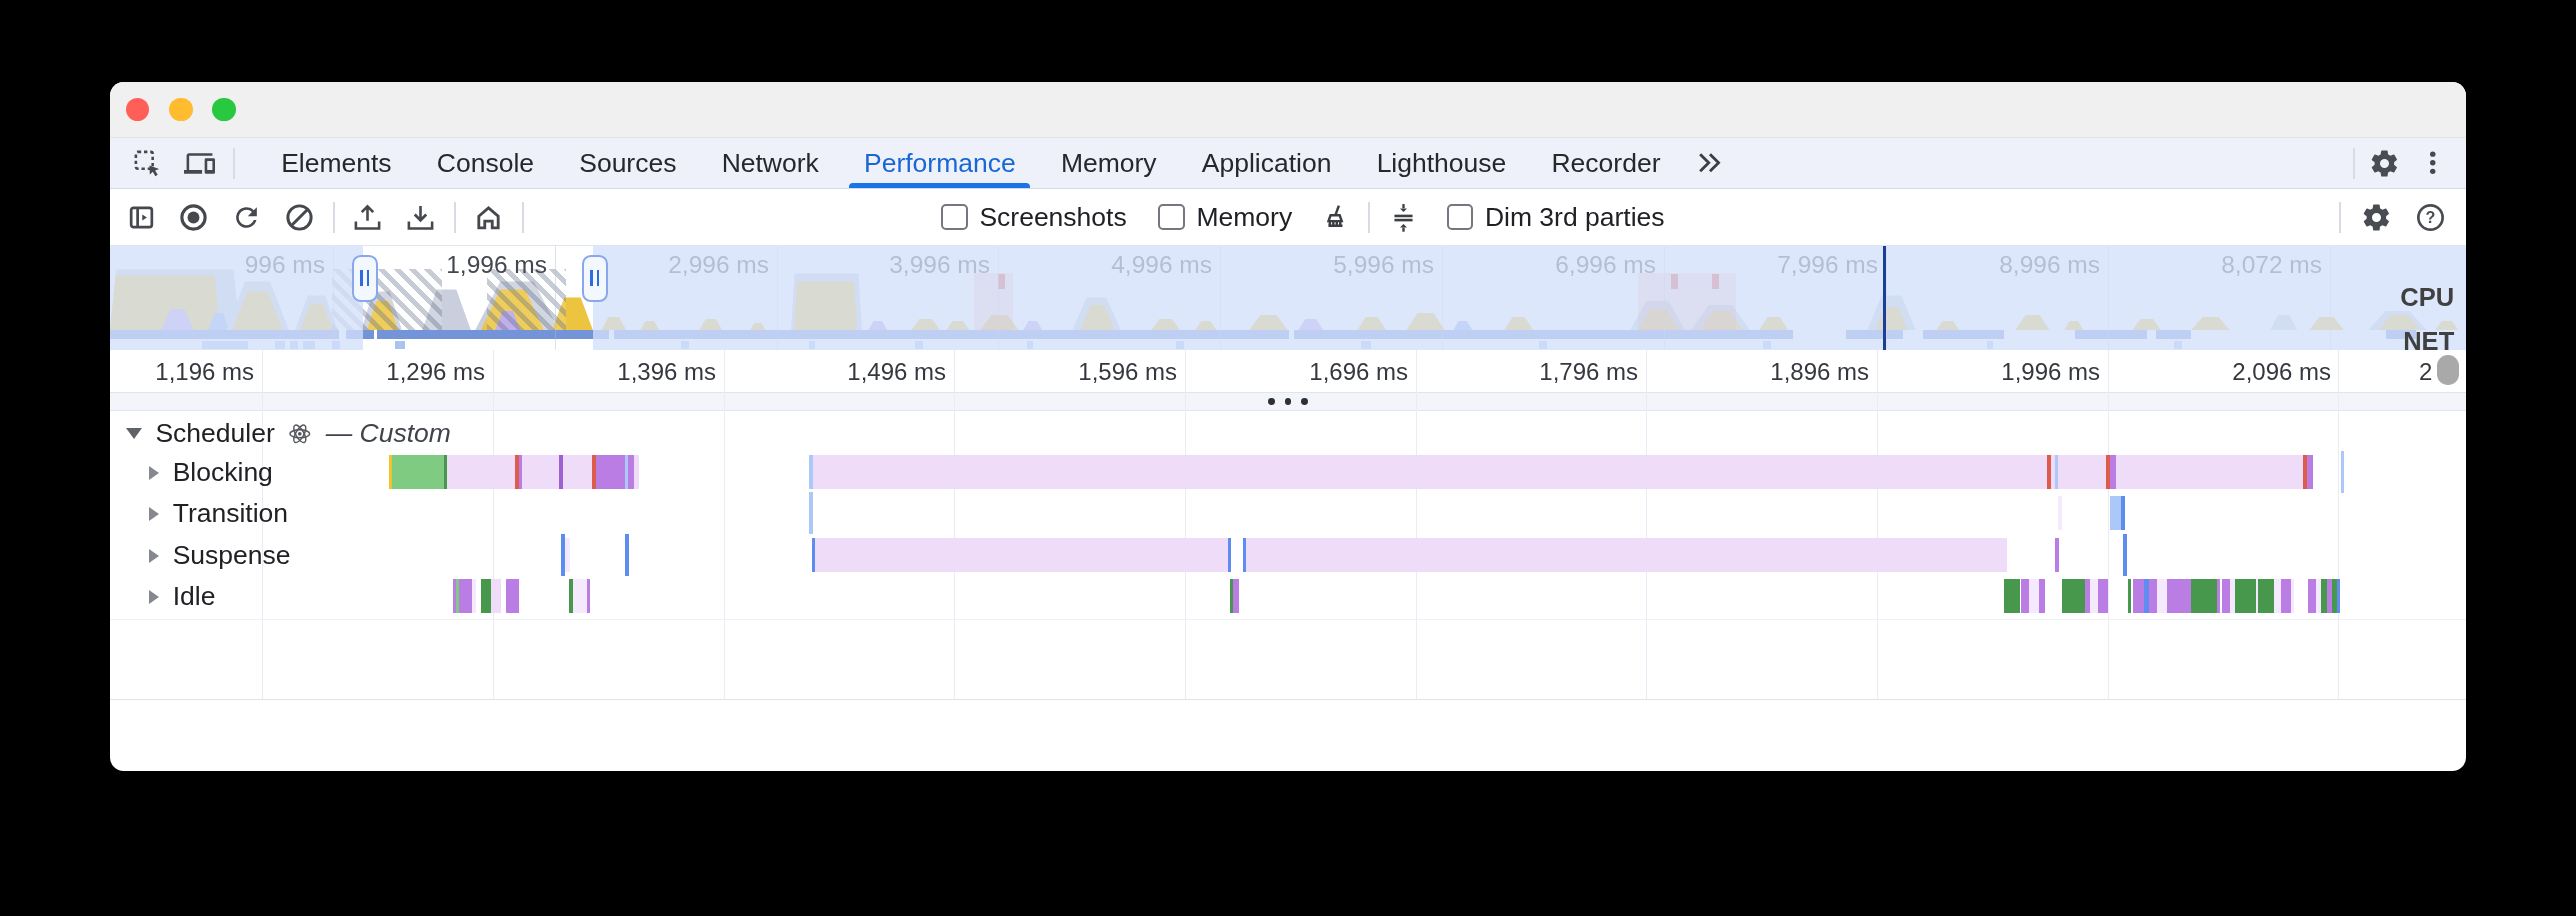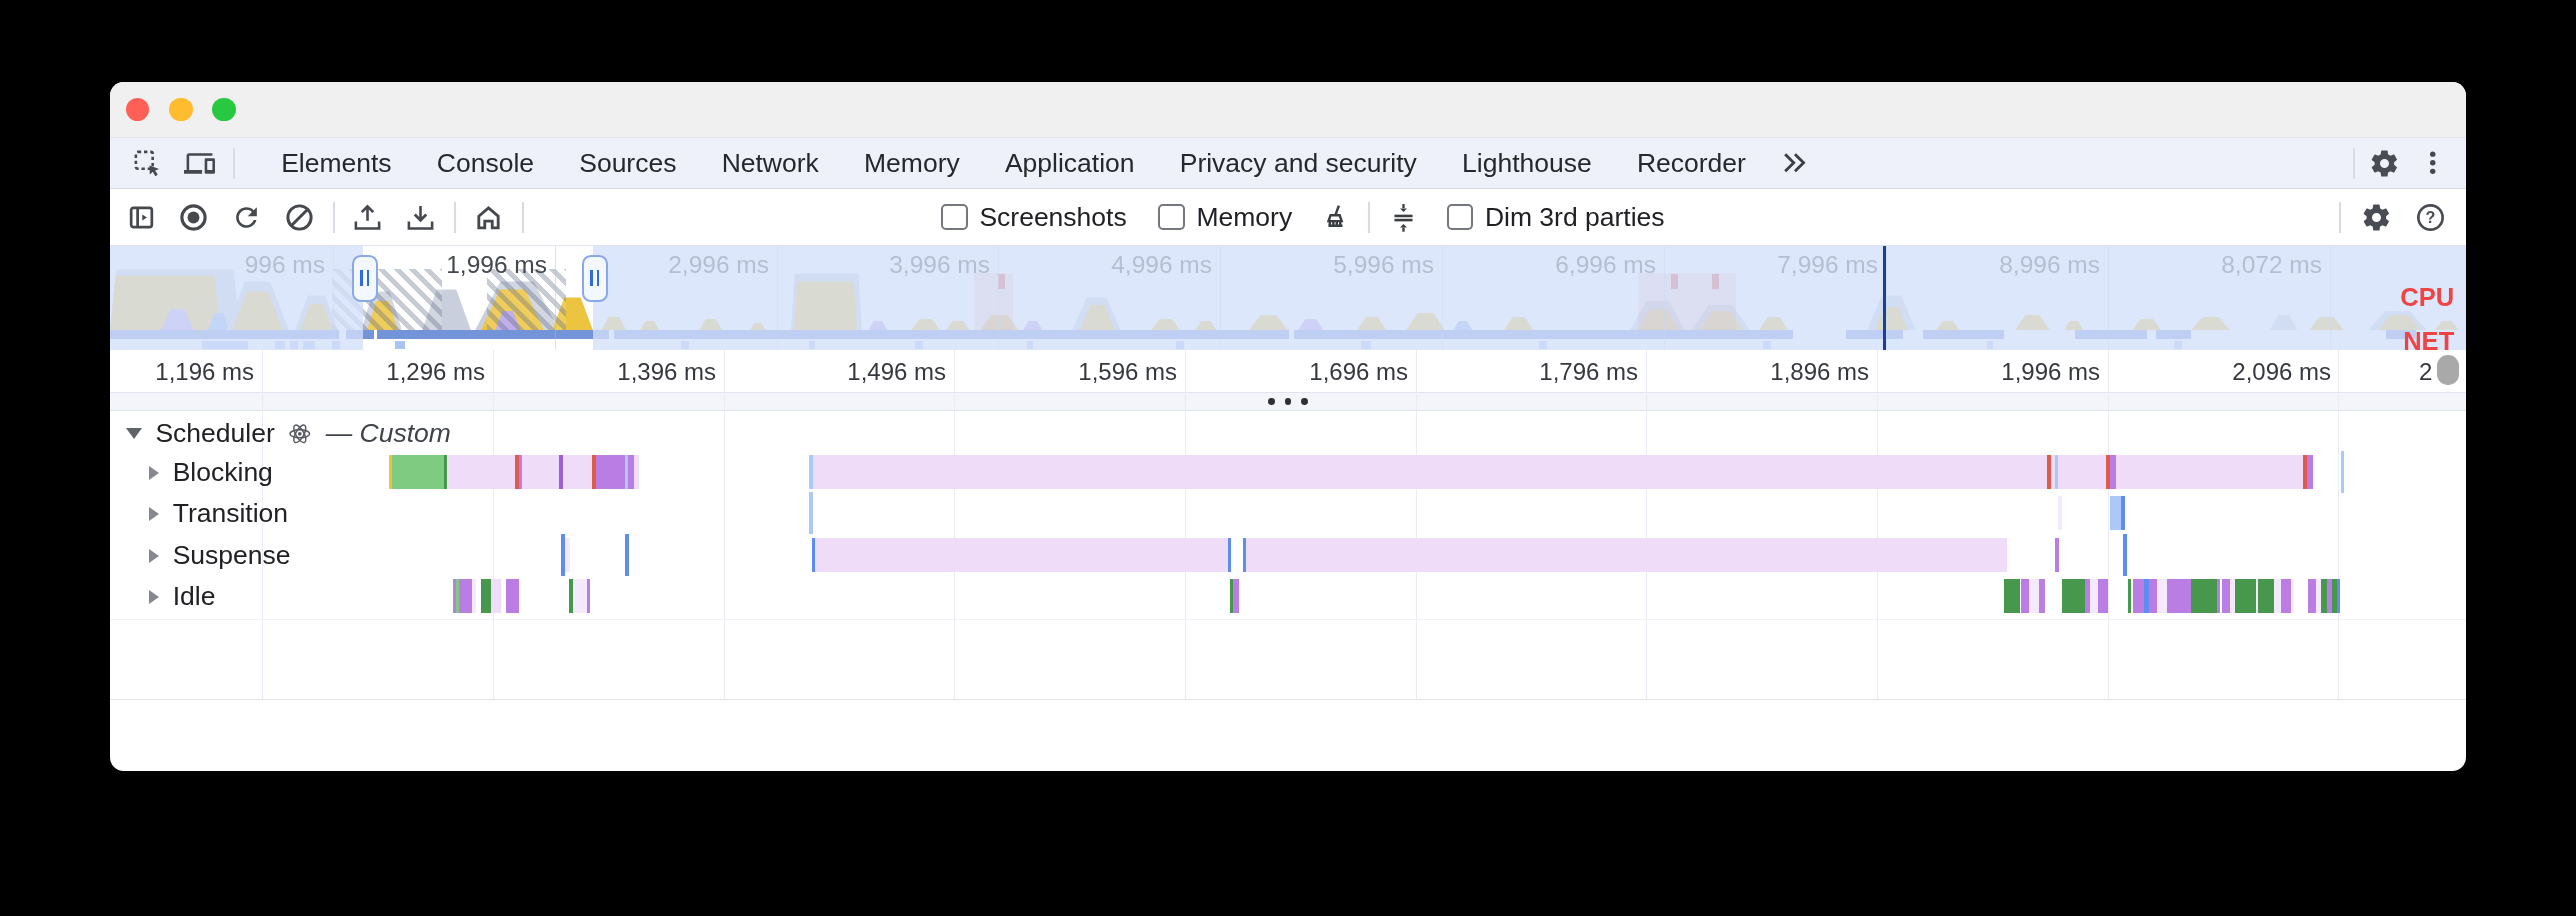--- a/index.html
+++ b/index.html
@@ -37,21 +37,21 @@
          background:repeating-linear-gradient(45deg,rgba(130,140,160,.45) 0 4.9px,rgba(255,255,255,.15) 4.9px 10.8px);}
   .ltm{position:absolute;bottom:19.6px;height:57px;background:rgba(226,98,90,.25);z-index:2;}
   .ltm-tick{position:absolute;top:27.5px;width:6.9px;height:15.7px;background:#d9534a;z-index:3;}
   .dim{position:absolute;top:0;height:104px;background:rgba(211,224,250,.78);z-index:6;}
   .handle{position:absolute;top:8.8px;width:21.6px;height:43px;background:#f3f8ff;border:2.5px solid #8aa7ea;
           border-radius:8.8px;z-index:8;display:flex;align-items:center;justify-content:center;gap:3.9px;cursor:ew-resize;}
   .handle i{display:block;width:2.5px;height:15.7px;background:#2f6be0;}
   .playhead{position:absolute;top:0;width:2.9px;height:104px;background:#1b3f93;z-index:7;}
   .netbar{position:absolute;top:84px;height:8.8px;background:#7394d9;z-index:1;}
   .nettick{position:absolute;top:95px;height:7.9px;background:#a9c4f0;z-index:1;}
-  .ovlabel{position:absolute;right:11.8px;font-size:25.5px;font-weight:bold;color:#ef4444;z-index:9;}
+  .ovlabel{position:absolute;right:11.8px;font-size:25.5px;font-weight:bold;color:#404040;z-index:9;}
   
   .ruler{position:absolute;left:0;top:268px;width:100%;height:42px;background:#fff;}
   .r-tick{position:absolute;top:7.9px;font-size:24px;color:#35383e;z-index:3;}
   .scrollthumb{position:absolute;left:2327px;top:4.9px;width:21.6px;height:30px;border-radius:10.8px;background:#a9a9a9;z-index:4;cursor:grab;}
   
   .grip{position:absolute;left:0;top:310px;width:100%;height:16.7px;background:#f3f5fb;
         border-top:1px solid #e0e4f0;border-bottom:1px solid #e0e4f0;display:flex;align-items:center;justify-content:center;gap:9.8px;cursor:row-resize;}
   .grip i{width:6.9px;height:6.9px;border-radius:50%;background:#2d3036;}
   
   .tracks{position:absolute;left:0;top:328px;width:100%;height:289px;background:transparent;border-bottom:1px solid #e2e2e2;}
@@ -89,23 +89,23 @@
           <path d="M4 6h18V4H4a2 2 0 0 0-2 2v11H0v3h14v-3H4V6zm19 2h-6a1 1 0 0 0-1 1v10a1 1 0 0 0 1 1h6a1 1 0 0 0 1-1V9a1 1 0 0 0-1-1zm-1 9h-4v-7h4v7z"></path>
         </svg>
       </div>
       <div class="vsep"></div>
     </div>
     <div class="tab-list" id="tab-list">
           <div class="tab">Elements</div>
           <div class="tab">Console</div>
           <div class="tab">Sources</div>
           <div class="tab">Network</div>
+          <div class="tab active">Performance</div>
           <div class="tab">Memory</div>
           <div class="tab">Application</div>
-          <div class="tab">Privacy and security</div>
           <div class="tab">Lighthouse</div>
           <div class="tab">Recorder</div>
         </div>
     <div class="iconbtn" style="margin-left:5.9px">
       <svg width="29.5" height="29.5" viewBox="0 0 24 24" fill="none" stroke="#3c4043" stroke-width="2.3">
         <path d="M5 5l7 7-7 7"></path>
             <path d="M13 5l7 7-7 7"></path>
       </svg>
     </div>
     <div class="right">

